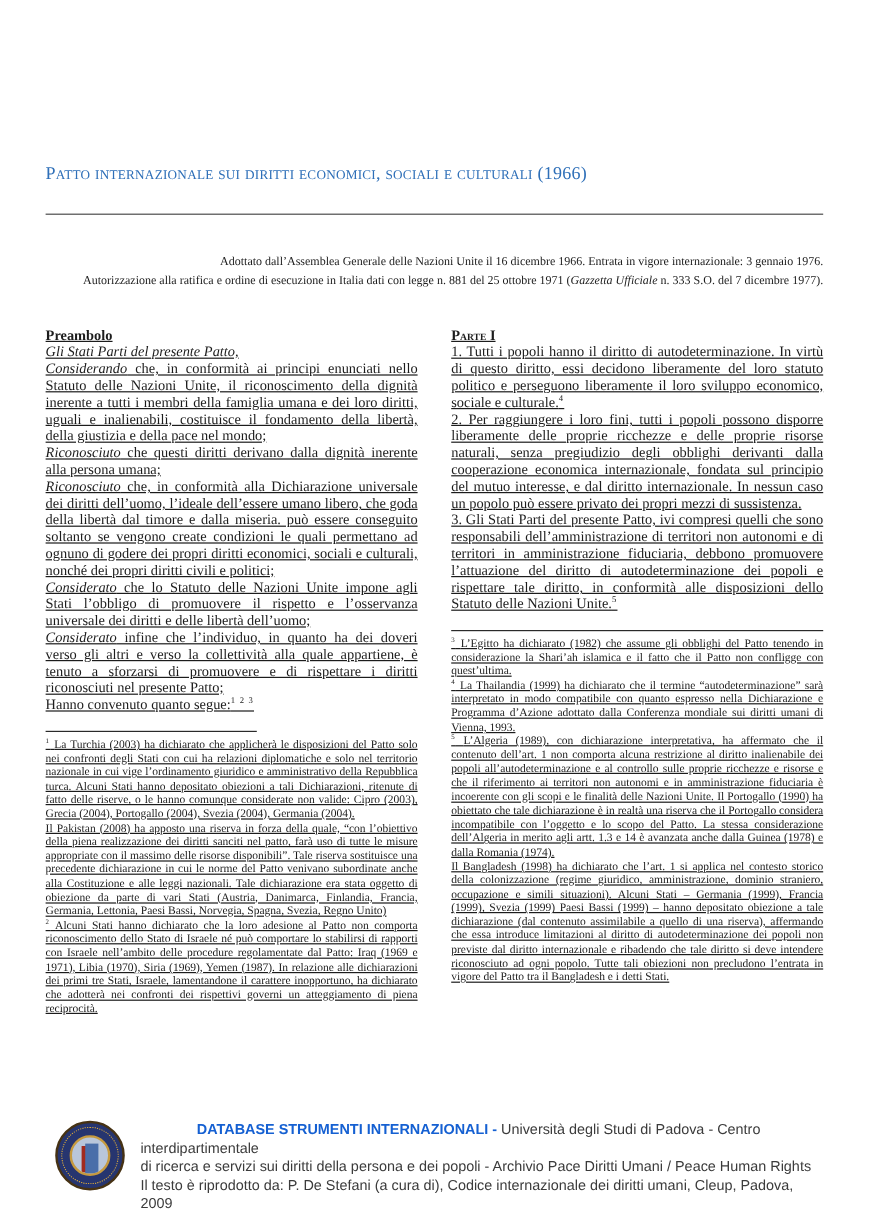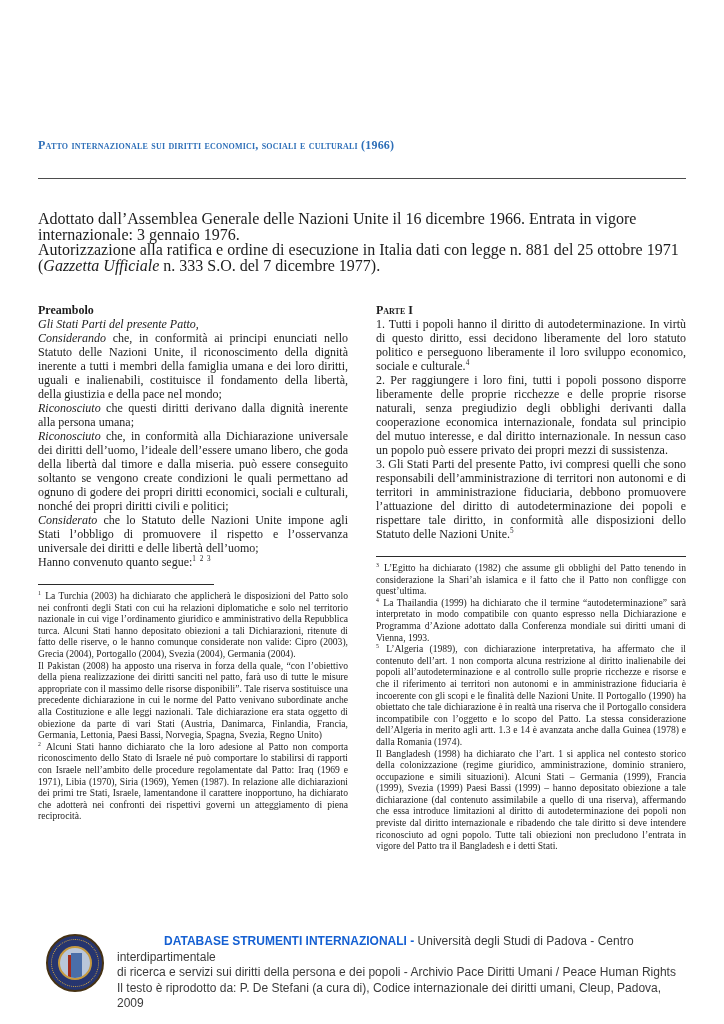--- a/index.html
+++ b/index.html
@@ -11,39 +11,40 @@
     background: #ffffff;
     color: #1c1c1c;
     font-family: "Liberation Serif", serif;
     overflow: hidden;
   }
   .doc-title {
     margin: 0 38px;
     padding-top: 136px;
     color: #2e6fb8;
     font-variant: small-caps;
-    font-weight: bold;
-    font-size: 12px;
+    font-weight: normal;
+    font-size: 15px;
     letter-spacing: 0.2px;
     line-height: 18px;
   }
   .divider {
     border: none;
     border-top: 1px solid #4d4d4d;
     margin: 24px 38px 0 38px;
   }
   .intro { margin: 32px 38px 0 38px; }
-  .intro p { margin: 0; font-size: 16px; line-height: 15.5px; }
+  .intro p { margin: 0; font-size: 10px; line-height: 15.5px; text-align: right; }
   .italic { font-style: italic; }
 
   .columns {
     display: flex;
     gap: 28px;
     margin: 30px 38px 0 38px;
     align-items: flex-start;
+    text-decoration: underline;
   }
   .col { flex: 1 1 0; min-width: 0; }
   .col-heading {
     text-align: center;
     font-weight: bold;
     font-size: 12.5px;
     line-height: 16px;
     margin: 0;
   }
   .parte-heading {
@@ -118,20 +119,21 @@
   <div class="columns">
 
     <div class="col body-text">
       <p class="col-heading">Preambolo</p>
 
       <p><span class="italic">Gli Stati Parti del presente Patto,</span><span></span></p>
       <p><span class="italic">Considerando</span><span> che, in conformità ai principi enunciati nello Statuto delle Nazioni Unite, il riconoscimento della dignità inerente a tutti i membri della famiglia umana e dei loro diritti, uguali e inalienabili, costituisce il fondamento della libertà, della giustizia e della pace nel mondo;</span></p>
       <p><span class="italic">Riconosciuto</span><span> che questi diritti derivano dalla dignità inerente alla persona umana;</span></p>
       <p><span class="italic">Riconosciuto</span><span> che, in conformità alla Dichiarazione universale dei diritti dell’uomo, l’ideale dell’essere umano libero, che goda della libertà dal timore e dalla miseria. può essere conseguito soltanto se vengono create condizioni le quali permettano ad ognuno di godere dei propri diritti economici, sociali e culturali, nonché dei propri diritti civili e politici;</span></p>
       <p><span class="italic">Considerato</span><span> che lo Statuto delle Nazioni Unite impone agli Stati l’obbligo di promuovere il rispetto e l’osservanza universale dei diritti e delle libertà dell’uomo;</span></p>
+      <p><span class="italic">Considerato</span><span> infine che l’individuo, in quanto ha dei doveri verso gli altri e verso la collettività alla quale appartiene, è tenuto a sforzarsi di promuovere e di rispettare i diritti riconosciuti nel presente Patto;</span></p>
       <p><span>Hanno convenuto quanto segue:</span><sup>1 2 3</sup></p>
 
       <div class="fn-block">
         <hr class="fn-rule short">
         <div class="fn">
           <p><sup>1</sup> <span>La Turchia (2003) ha dichiarato che applicherà le disposizioni del Patto solo nei confronti degli Stati con cui ha relazioni diplomatiche e solo nel territorio nazionale in cui vige l’ordinamento giuridico e amministrativo della Repubblica turca. Alcuni Stati hanno depositato obiezioni a tali Dichiarazioni, ritenute di fatto delle riserve, o le hanno comunque considerate non valide: Cipro (2003), Grecia (2004), Portogallo (2004), Svezia (2004), Germania (2004).</span></p>
           <p>Il Pakistan (2008) ha apposto una riserva in forza della quale, “con l’obiettivo della piena realizzazione dei diritti sanciti nel patto, farà uso di tutte le misure appropriate con il massimo delle risorse disponibili”. Tale riserva sostituisce una precedente dichiarazione in cui le norme del Patto venivano subordinate anche alla Costituzione e alle leggi nazionali. Tale dichiarazione era stata oggetto di obiezione da parte di vari Stati (Austria, Danimarca, Finlandia, Francia, Germania, Lettonia, Paesi Bassi, Norvegia, Spagna, Svezia, Regno Unito)</p>
         </div>
         <div class="fn">
           <p><sup>2</sup> <span>Alcuni Stati hanno dichiarato che la loro adesione al Patto non comporta riconoscimento dello Stato di Israele né può comportare lo stabilirsi di rapporti con Israele nell’ambito delle procedure regolamentate dal Patto: Iraq (1969 e 1971), Libia (1970), Siria (1969), Yemen (1987). In relazione alle dichiarazioni dei primi tre Stati, Israele, lamentandone il carattere inopportuno, ha dichiarato che adotterà nei confronti dei rispettivi governi un atteggiamento di piena reciprocità.</span></p>

